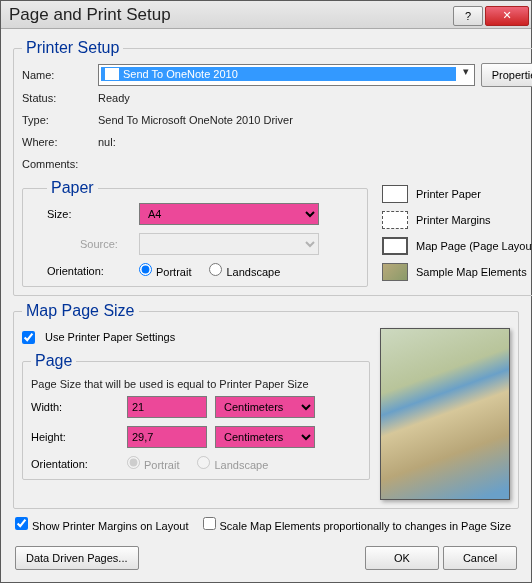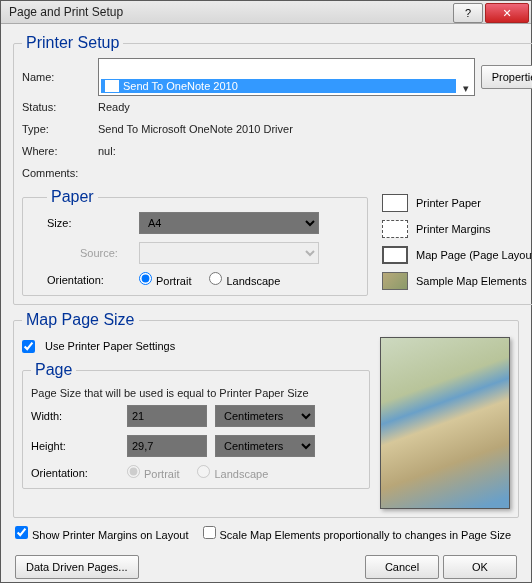--- a/index.html
+++ b/index.html
@@ -1,31 +1,31 @@
 <!DOCTYPE html>
 <html><head>
 <meta charset="utf-8">
 <style>
   * { box-sizing: border-box; font-family: "Segoe UI", Tahoma, sans-serif; font-size: 11px; }
   body { margin: 0; background: #888; width: 532px; height: 583px; overflow: hidden; }
   .window { width: 532px; height: 583px; background: #f0f0f0; border: 1px solid #5a5a5a; display: flex; flex-direction: column; }
   .titlebar { height: 28px; background: linear-gradient(#eaeaea,#d8d8d8); display: flex; align-items: center; padding-left: 8px; border-bottom: 1px solid #aaa; }
-  .titlebar .title { flex: 1; color: #222; font-size: 12px; }
+  .titlebar .title { flex: 1; color: #222; font-size: 17px; }
   .tb-btn { width: 30px; height: 20px; margin: 2px 2px 0 0; border: 1px solid #888; background: linear-gradient(#f8f8f8,#ddd); display:flex;align-items:center;justify-content:center; border-radius:2px;}
   .tb-close { background: linear-gradient(#e67,#c22); border-color:#a22; color:#fff; width:44px;}
   .body { padding: 10px 12px 10px 12px; flex:1; display:flex; flex-direction:column; gap:6px;}
   fieldset { border:1px solid #c8c8c8; border-radius:2px; padding:6px 8px 8px 8px; margin:0;}
   legend { color:#003399; padding:0 4px; font-size:16px;}
   .row { display:flex; align-items:center; min-height:22px; gap:6px;}
   .lbl { width:70px; color:#222;}
   .lbl.dis { color:#a0a0a0;margin-left:33px;}
   .val { color:#222;}
-  select, input[type=text] { height:22px; border:1px solid #7a7a7a; background:#737373; padding:1px 4px;}
+  select, input[type=text] { height:22px; border:1px solid #7a7a7a; background:#ec4899; padding:1px 4px;}
   select { padding-right:14px;}
-  .printer-select { flex:1; background:#fff; height:38px; border:1px solid #7a7a7a; display:flex; align-items:flex-end; position:relative;}
+  .printer-select { flex:1; background:#fff; height:22px; border:1px solid #7a7a7a; display:flex; align-items:flex-start; position:relative;}
   .printer-select .sel { flex:1; margin:2px; padding:1px 4px; background:#3399ff; color:#fff; display:flex; align-items:center; gap:4px;}
   .arrow { width:16px; text-align:center; color:#333;}
   button.std { height:24px; padding:0 10px; background:linear-gradient(#fdfdfd,#e3e3e3); border:1px solid #8a8a8a; border-radius:2px;}
   .paper-grid { display:grid; grid-template-columns: 92px 180px 40px 1fr; row-gap:8px; align-items:center;}
   .legend-col { display:flex; flex-direction:column; gap:8px; margin-left:4px;}
   .legend-row { display:flex; align-items:center; gap:8px;}
   .swatch { width:26px; height:18px; border:1px solid #555; background:#fff;}
   .swatch.dashed { border-style:dashed;}
   .swatch.map { background:linear-gradient(135deg,#b8a97a,#8a9a6a); border:1px solid #666;}
   input[type=radio]{margin:0 4px 0 0;}
@@ -168,18 +168,18 @@
     </fieldset>
 
     <div class="bottom-row">
       <label><input type="checkbox" checked="" style=""><span>Show Printer Margins on Layout</span></label>
       <label><input type="checkbox" style=""><span>Scale Map Elements proportionally to changes in Page Size</span></label>
     </div>
 
     <div class="footer">
       <button class="std">Data Driven Pages...</button>
       <span class="spacer"></span>
+      <button class="std ok">OK</button>
       <button class="std" style="width:74px;">Cancel</button>
-      <button class="std ok">OK</button>
     </div>
 
   </div>
 </div>
 
 </body></html>

